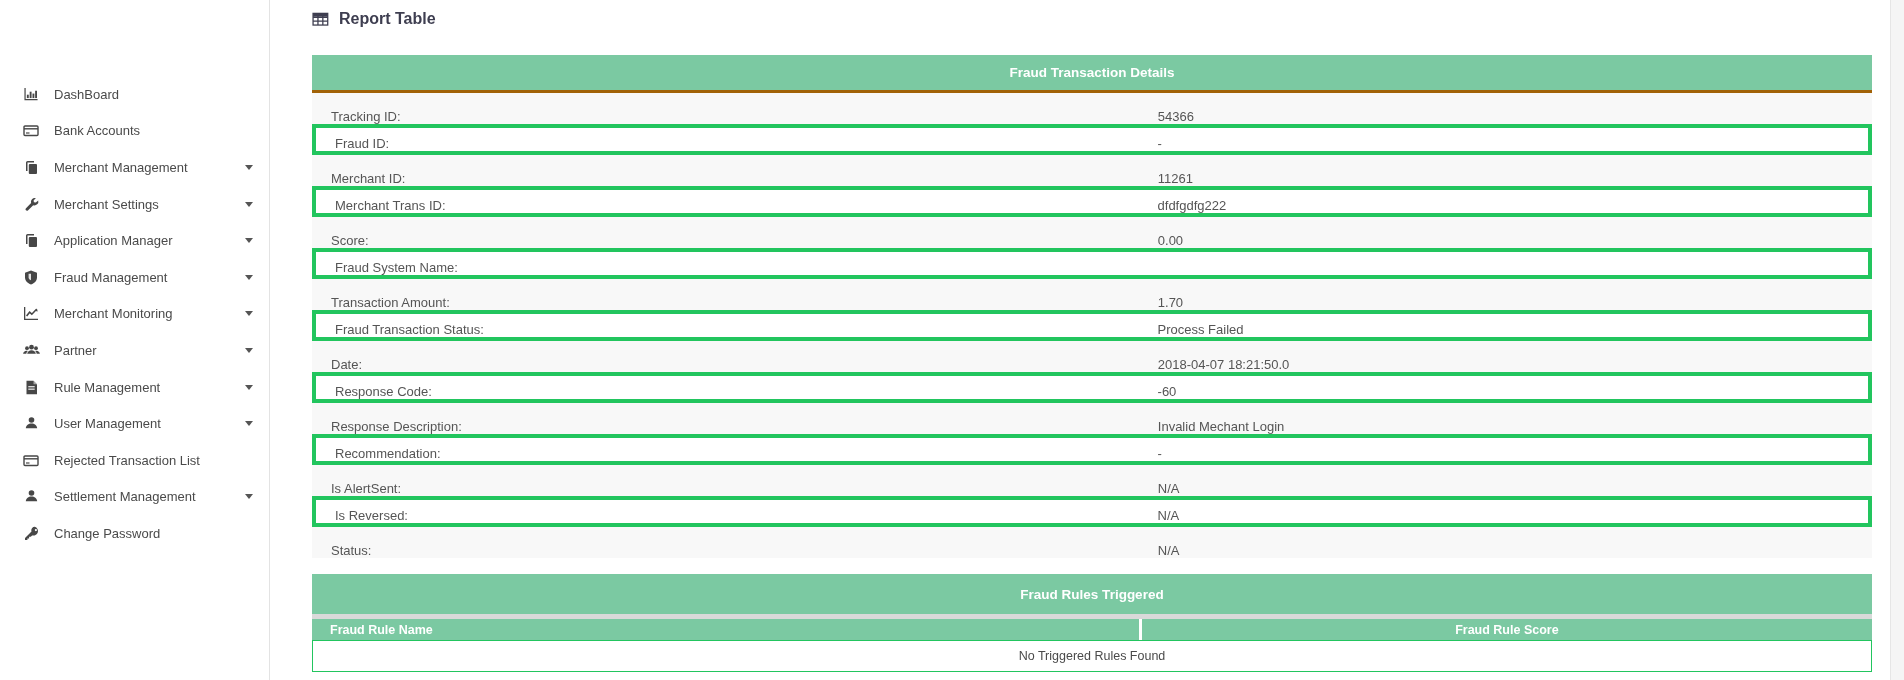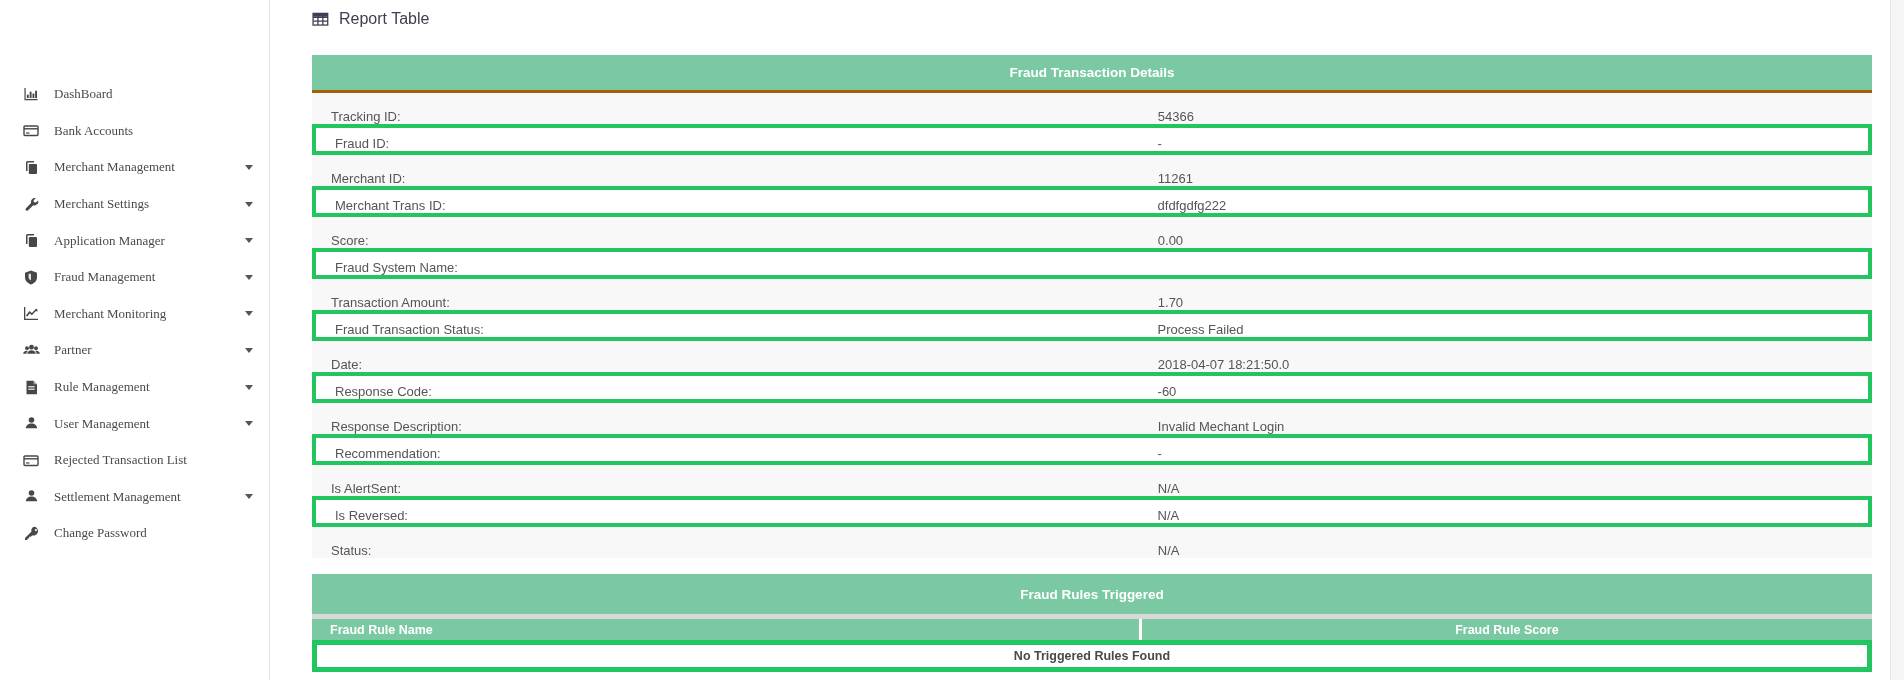--- a/index.html
+++ b/index.html
@@ -20,21 +20,21 @@
     border-right: 1px solid #e3e3e3;
   }
   .welcome {
     margin-top: 20px;
     text-align: center;
     font-size: 12.5px;
     font-weight: 700;
     color: #4a4a4a;
     line-height: 1.65;
   }
-  .nav { position: absolute; top: 76px; left: 0; right: 0; font-family: Liberation Serif, serif; }
+  .nav { position: absolute; top: 76px; left: 0; right: 0; }
   .nav-item {
     height: 36.6px;
     display: flex; align-items: center;
     padding: 0 16px 0 21px;
     font-size: 13px;
     color: #4a4a4a;
     cursor: pointer;
     white-space: nowrap;
   }
   .nav-icon {
@@ -43,21 +43,21 @@
     color: #474747; flex: 0 0 20px;
   }
   .nav-label { flex: 1 1 auto; overflow: hidden; }
   .caret { margin-left: auto; color: #555; display: flex; }
 
   
   .content { position: absolute; left: 271px; top: 0; right: 0; bottom: 0; background: #fff; }
   .page-title {
     margin: 8px 0 0 41px;
     display: flex; align-items: center; gap: 10px;
-    font-size: 16px; font-weight: 400;
+    font-size: 16px; font-weight: 700;
     color: #3e3e50;
     height: 22px;
   }
   .table-wrap { margin: 25px 0 0 41px; width: 1560px; }
 
   .band {
     height: 38px;
     background: var(--green);
     display: flex; align-items: center; justify-content: center;
     color: #ffffff; font-weight: 700; font-size: 13.5px;
@@ -84,23 +84,23 @@
   .rules-head > div {
     background: var(--green);
     color: #fff; font-weight: 700; font-size: 12.5px;
     display: flex; align-items: center;
   }
   .rules-head-name { width: 53%; padding-left: 18px; }
   .rules-head-score { flex: 1; justify-content: center; }
   .rules-empty {
     height: 32px;
     background: #ffffff;
-    border: 5px solid #22c55e;
+    border: 1px solid #22c55e;
     display: flex; align-items: center; justify-content: center;
-    font-size: 12.5px; font-weight: 700; color: #4a4a4a;
+    font-size: 12.5px; font-weight: 400; color: #4a4a4a;
   }
 
   
   .scrollbar-track {
     position: absolute; right: 0; top: 0;
     width: 14px; height: 680px;
     background: #f5f5f5;
     border-left: 1px solid #e6e6e6;
   }
 

